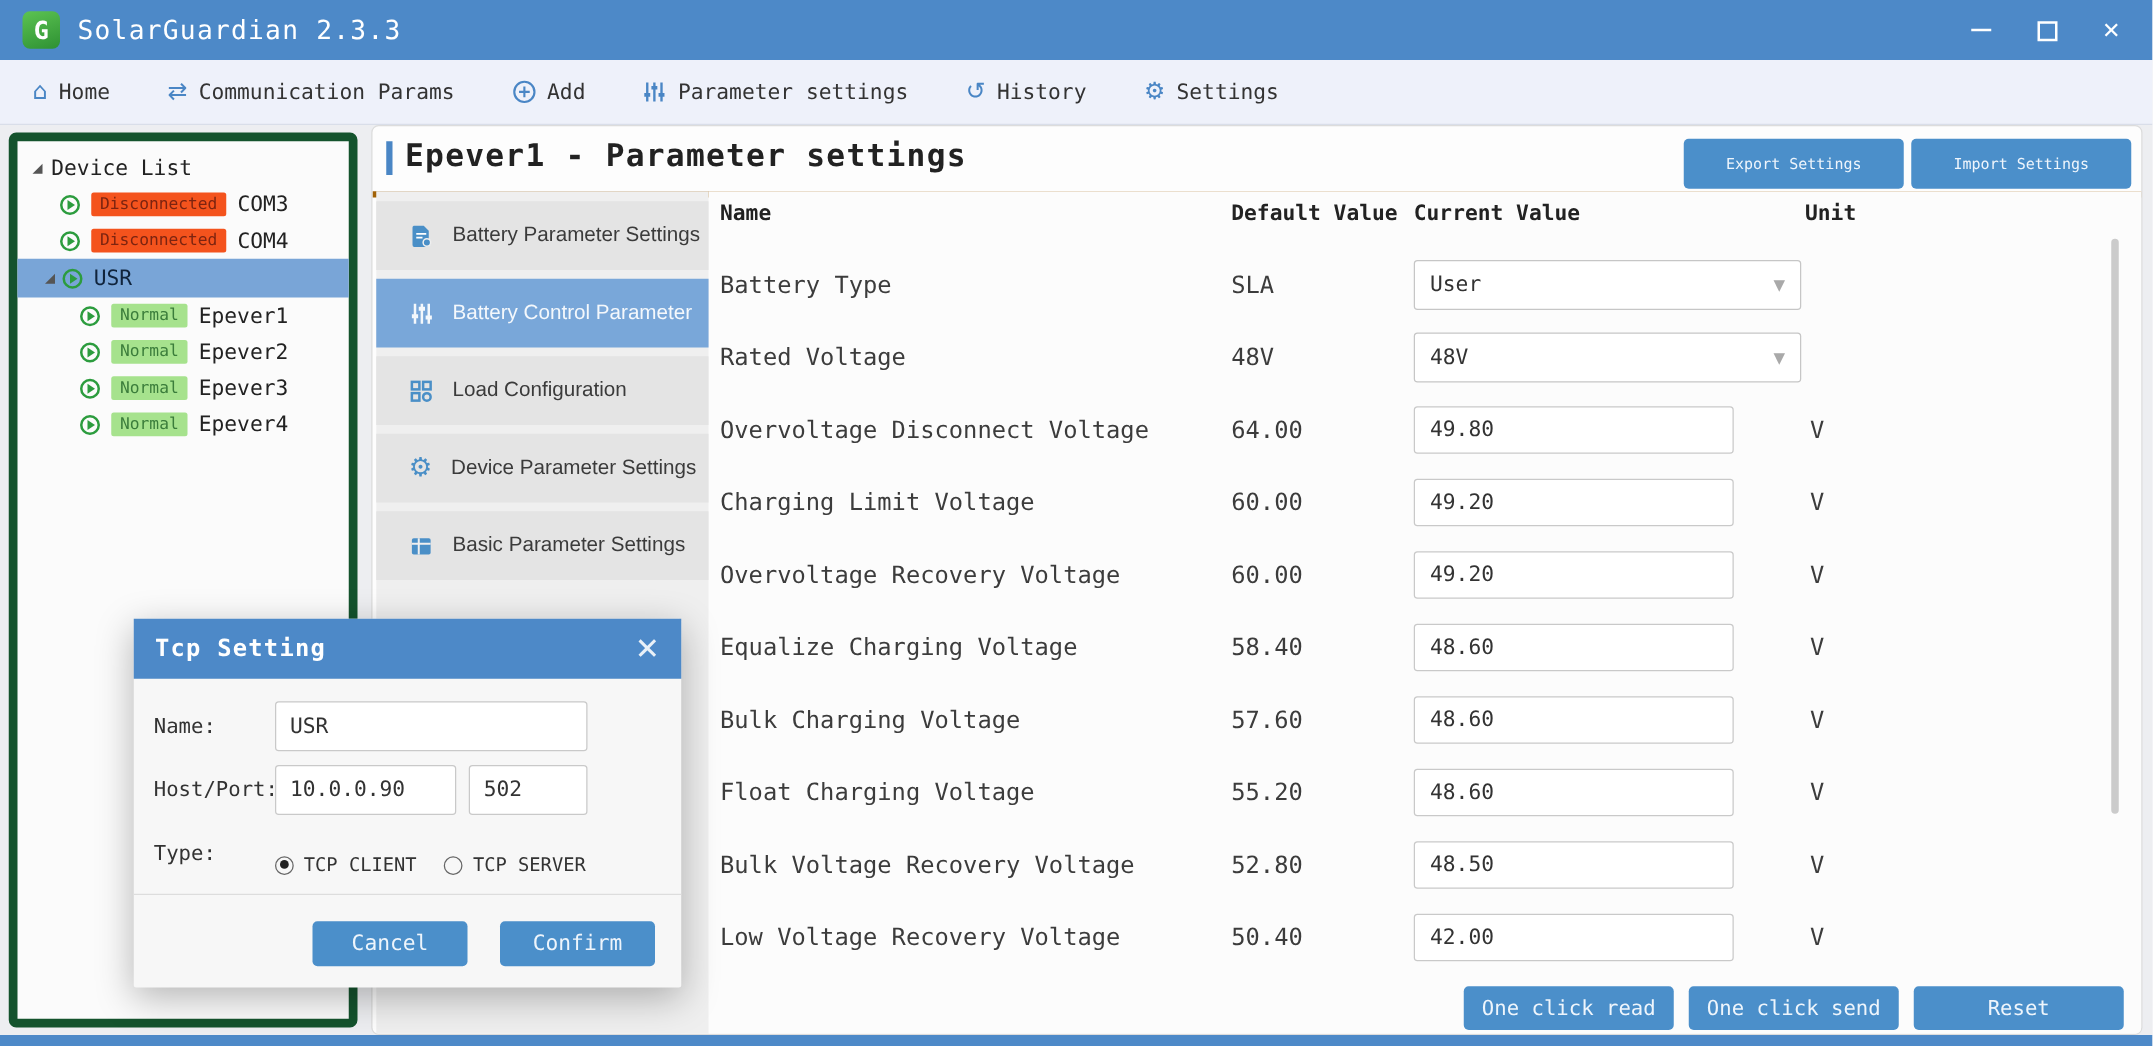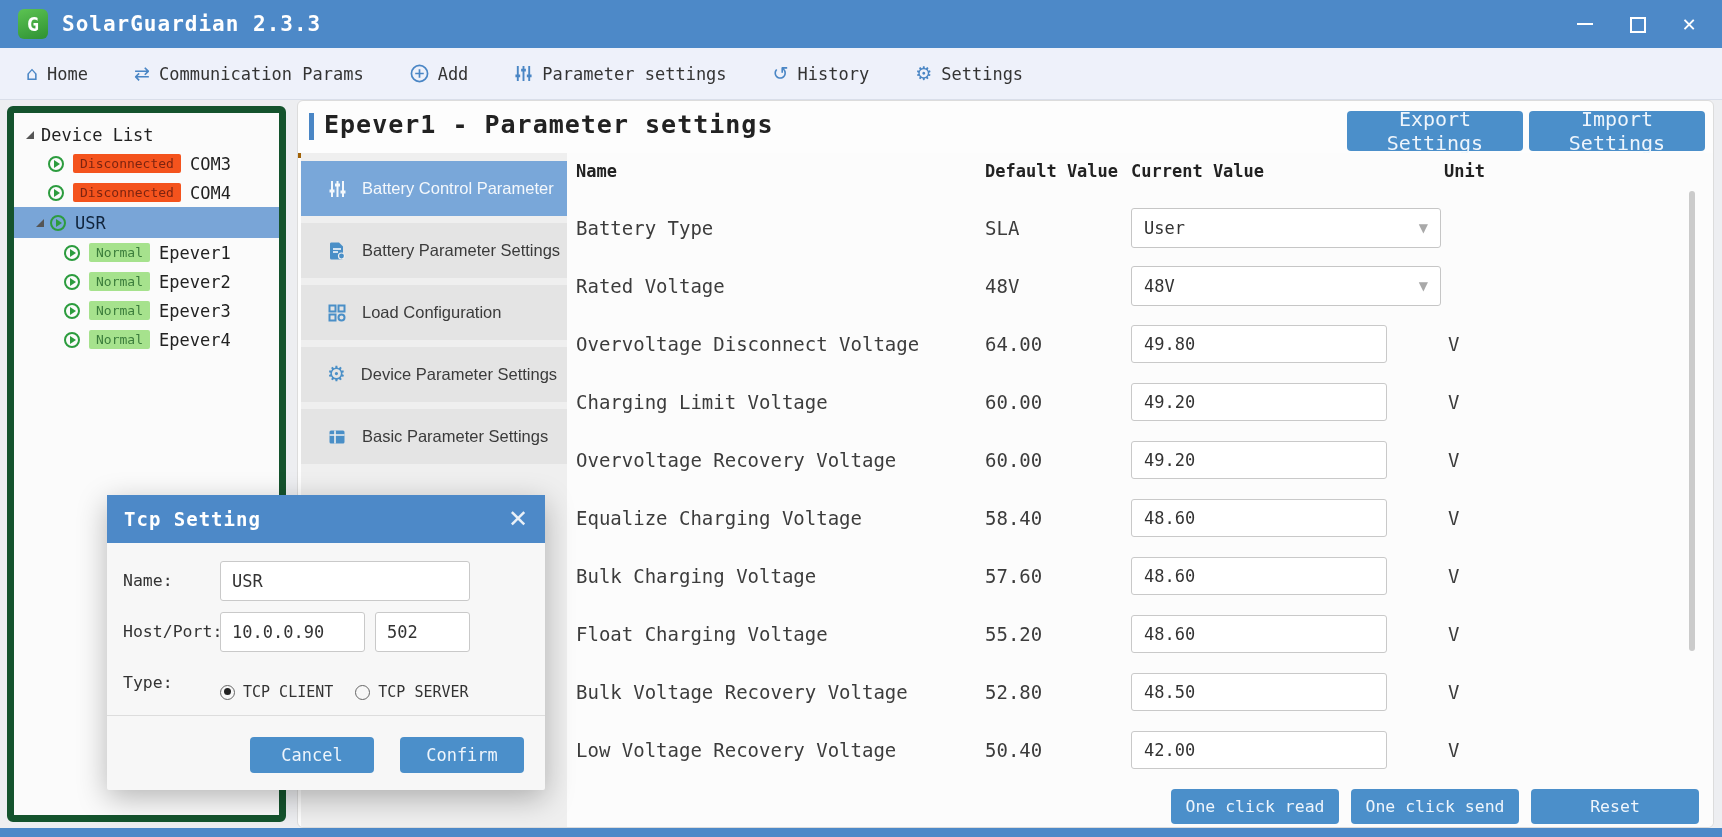--- a/index.html
+++ b/index.html
@@ -5,21 +5,21 @@
   html,body{margin:0;padding:0;}
   body{width:1722px;height:837px;position:relative;overflow:hidden;
        background:#edeef1;font-family:"DejaVu Sans Mono",monospace;
        -webkit-font-smoothing:antialiased;}
 
   
   .titlebar{position:absolute;left:0;top:0;right:0;height:48px;background:#4d89c8;
             display:flex;align-items:center;padding:0 18px;box-sizing:border-box;}
   .logo{width:30px;height:30px;border-radius:6px;background:linear-gradient(160deg,#5cc352,#2e9133);
         color:#fff;font-weight:bold;font-size:20px;display:flex;align-items:center;justify-content:center;}
-  .app-title{color:#fff;font-size:21px;font-weight:bold;letter-spacing:1px;margin-left:14px;}
+  .app-title{color:#fff;font-size:21px;font-weight:normal;letter-spacing:1px;margin-left:14px;}
   .win-controls{margin-left:auto;display:flex;align-items:center;gap:34px;margin-right:6px;}
   .wc{width:18px;height:18px;position:relative;cursor:pointer;}
   .wc-min::after{content:"";position:absolute;left:1px;right:1px;top:8px;height:2px;background:#fff;}
   .wc-max::after{content:"";position:absolute;left:2px;top:2px;width:12px;height:12px;border:2px solid #fff;}
   .wc-close{color:#fff;font-size:22px;line-height:18px;text-align:center;}
 
   
   .navbar{position:absolute;left:0;top:48px;right:0;height:52px;background:#eef1fa;
           border-bottom:1px solid #d9deе9;border-bottom:1px solid #d9dee9;display:flex;align-items:center;
           gap:46px;padding:0 26px;box-sizing:border-box;}
@@ -51,21 +51,21 @@
   .sel .tlabel{margin-left:9px;color:#10243c;}
   .sel .tri{margin-right:6px;}
 
   
   .main-panel{position:absolute;left:297px;right:8px;top:0;height:728px;background:#fdfdfd;
               border:1px solid #dcdcdc;border-radius:6px;box-sizing:border-box;overflow:hidden;}
   .panel-header{position:relative;height:52px;border-bottom:5px solid #a16207;}
   .accent{position:absolute;left:11px;top:12px;width:5px;height:27px;background:#4a86c5;}
   .panel-title{position:absolute;left:26px;top:9px;font-size:25px;font-weight:bold;color:#222;letter-spacing:1px;}
   .hdr-btns{position:absolute;right:8px;top:10px;display:flex;gap:6px;}
-  .btn{background:#4b8fca;color:#eef5fc;border:none;border-radius:4px;font-size:20px;
+  .btn{background:#4b8fca;color:#eef5fc;border:none;border-radius:4px;font-size:12px;
        font-family:"DejaVu Sans Mono",monospace;display:flex;align-items:center;justify-content:center;cursor:pointer;}
   .btn.hdr{width:176px;height:40px;}
 
   
   .sub-sidebar{position:absolute;left:3px;top:52px;width:266px;bottom:0;background:#efefef;padding-top:8px;box-sizing:border-box;}
   .tab{height:55px;margin-bottom:7px;display:flex;align-items:center;gap:15px;padding-left:26px;
        background:#e4e4e4;font-family:"Liberation Sans","DejaVu Sans",sans-serif;font-size:16.5px;color:#3b3b3b;cursor:pointer;}
   .tab.sel{background:#79a7d9;color:#f4f8fc;}
   .tab svg{display:block;flex:0 0 auto;}
   .glyph-icon{font-family:"DejaVu Sans",sans-serif;font-size:21px;line-height:21px;color:#4a8fc7;}
@@ -209,40 +209,40 @@
     <div class="panel-header">
       <div class="accent"></div>
       <div class="panel-title">Epever1 - Parameter settings</div>
       <div class="hdr-btns">
         <button class="btn hdr">Export Settings</button>
         <button class="btn hdr">Import Settings</button>
       </div>
     </div>
 
     <div class="sub-sidebar">
+      <div class="tab">
+        <span>
+          <svg width="20" height="20" viewBox="0 0 20 20">
+              <path d="M4 1.5h8l4 4V17a1.5 1.5 0 0 1-1.5 1.5h-10A1.5 1.5 0 0 1 3 17V3A1.5 1.5 0 0 1 4 1.5z" fill="#4a8fc7"></path>
+              <path d="M6 8h8M6 11h5" stroke="#fff" stroke-width="1.4"></path>
+              <circle cx="14.5" cy="15" r="3" fill="#4a8fc7" stroke="#efefef" stroke-width="1.2"></circle>
+            </svg>
+        </span>
+        <span>Battery Parameter Settings</span>
+      </div>
       <div class="tab sel">
         <span>
           <svg width="20" height="20" viewBox="0 0 20 20">
               <g stroke="#f4f8fc" stroke-width="2">
                 <path d="M5 2v16M10.5 2v16M16 2v16"></path>
                 <path d="M2.5 12h5M8 6h5M13.5 13h5" stroke-width="3.2"></path>
               </g>
             </svg>
         </span>
         <span>Battery Control Parameter</span>
-      </div>
-      <div class="tab">
-        <span>
-          <svg width="20" height="20" viewBox="0 0 20 20">
-              <path d="M4 1.5h8l4 4V17a1.5 1.5 0 0 1-1.5 1.5h-10A1.5 1.5 0 0 1 3 17V3A1.5 1.5 0 0 1 4 1.5z" fill="#4a8fc7"></path>
-              <path d="M6 8h8M6 11h5" stroke="#fff" stroke-width="1.4"></path>
-              <circle cx="14.5" cy="15" r="3" fill="#4a8fc7" stroke="#efefef" stroke-width="1.2"></circle>
-            </svg>
-        </span>
-        <span>Battery Parameter Settings</span>
       </div>
       <div class="tab">
         <span>
           <svg width="20" height="20" viewBox="0 0 20 20">
               <g fill="none" stroke="#4a8fc7" stroke-width="2">
                 <rect x="2.5" y="2.5" width="6" height="6"></rect>
                 <rect x="11.5" y="2.5" width="6" height="6"></rect>
                 <rect x="2.5" y="11.5" width="6" height="6"></rect>
                 <circle cx="14.5" cy="14.5" r="3"></circle>
               </g>

